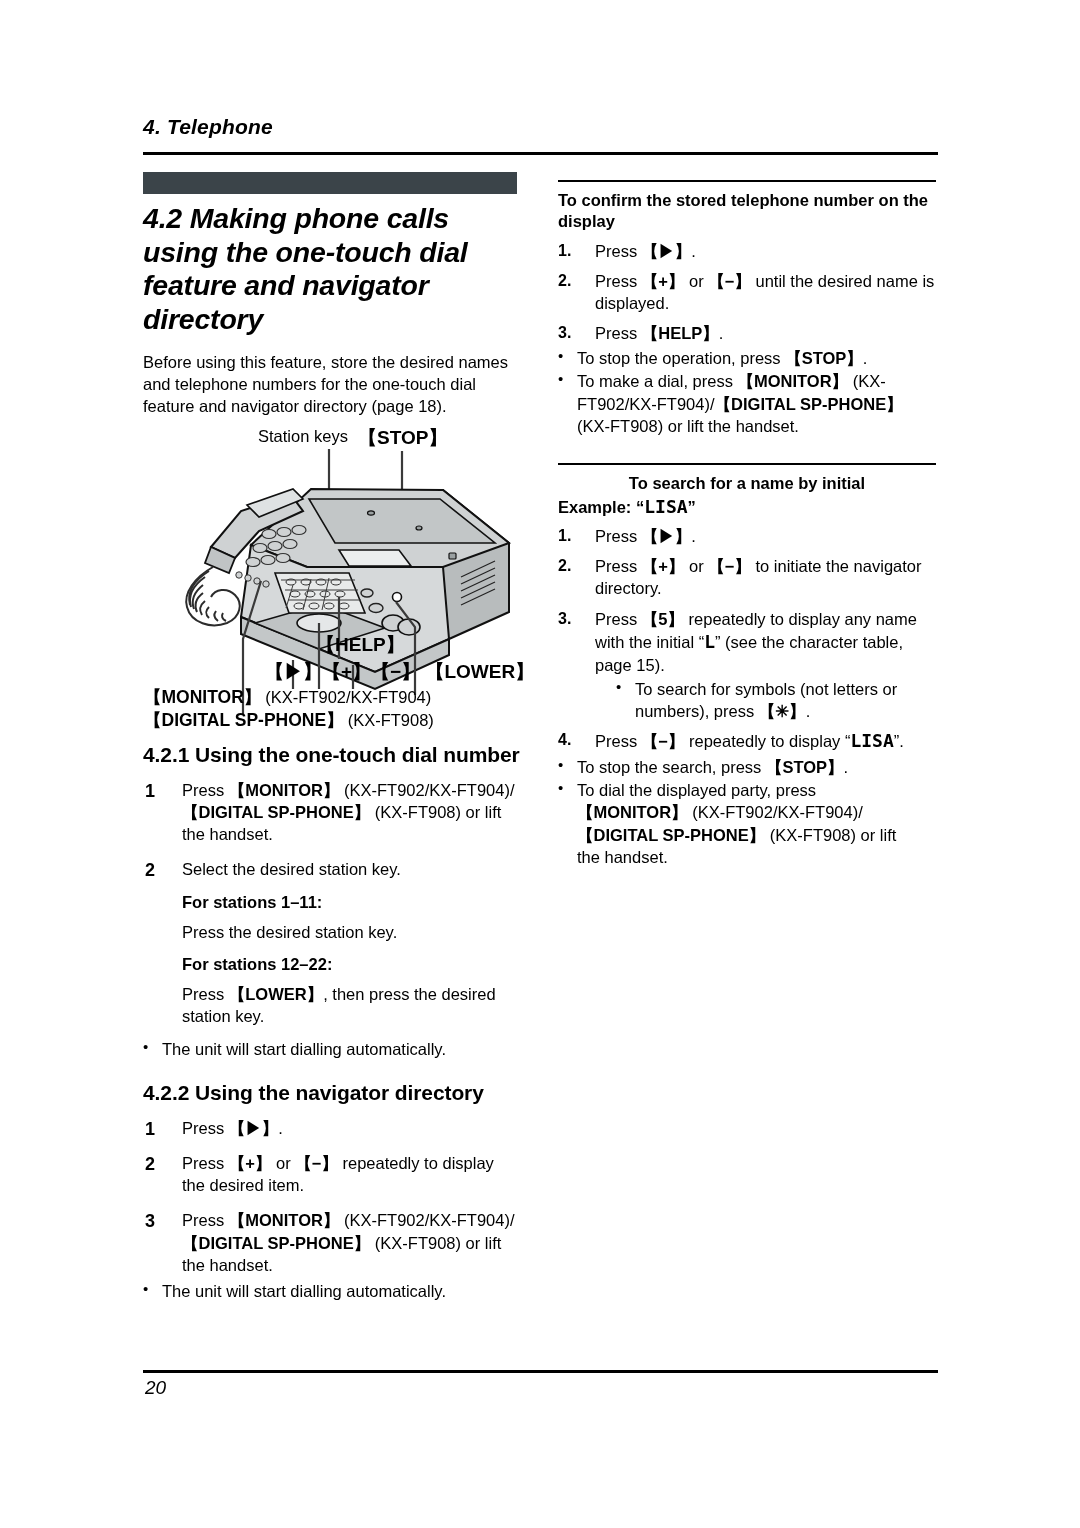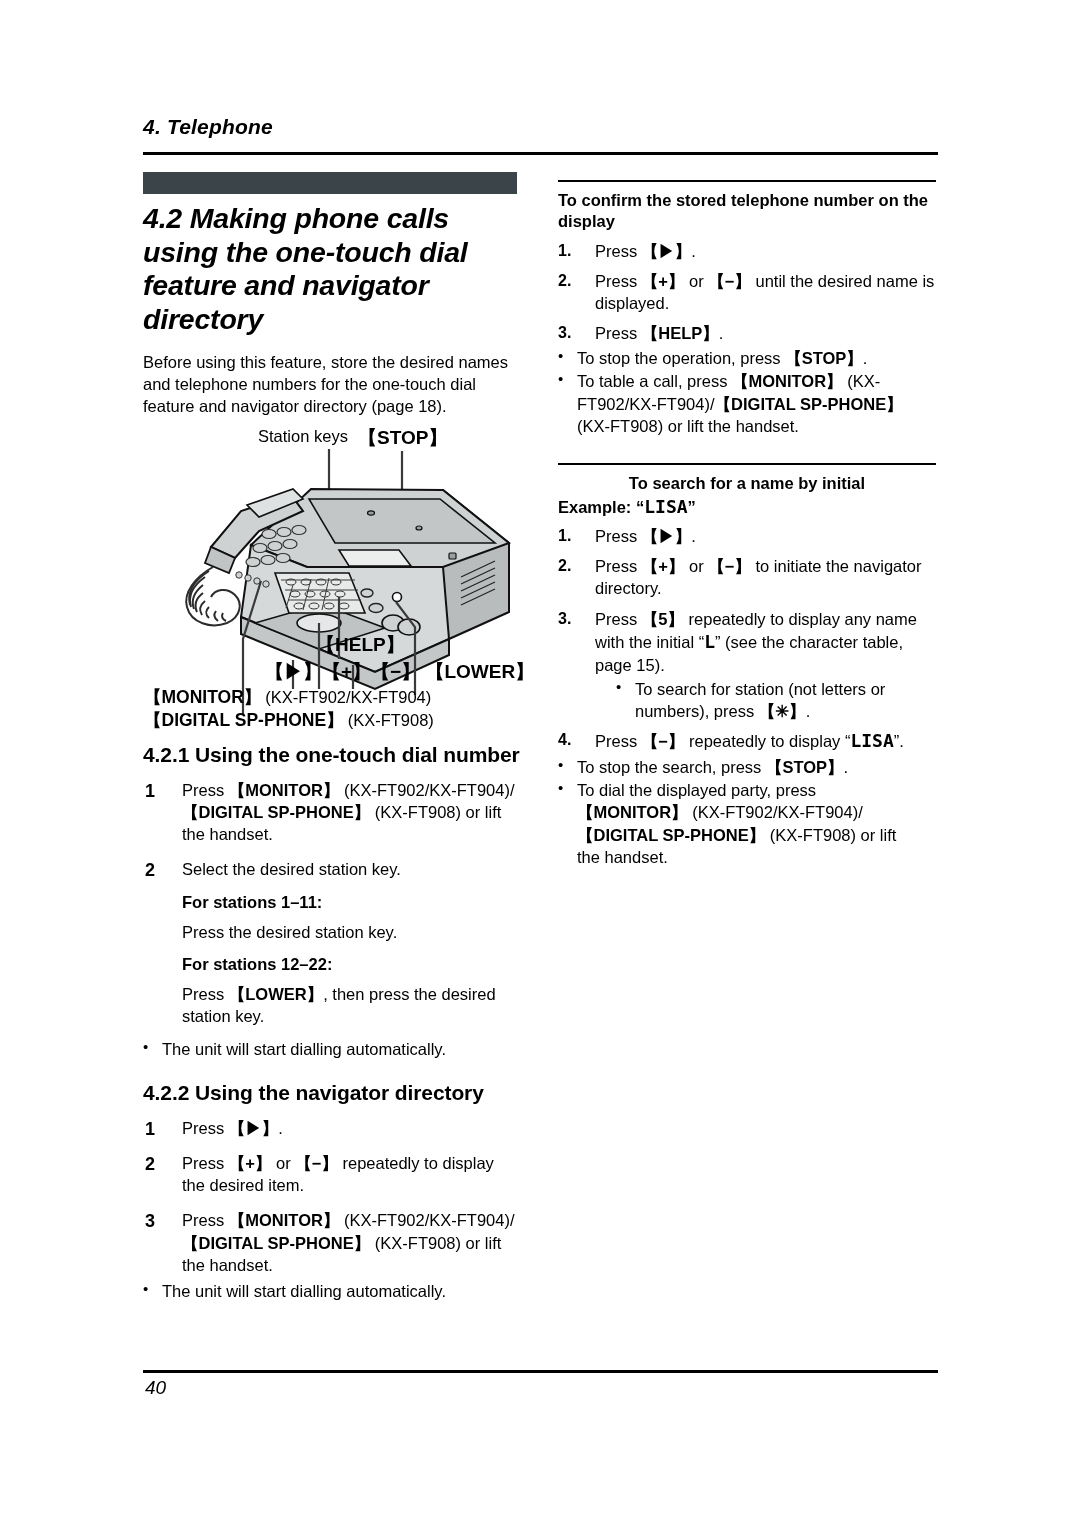--- a/index.html
+++ b/index.html
@@ -420,21 +420,21 @@
     <div class="rstep" style="margin-bottom:3px;">
       <span class="rnum">3.</span>
       <span>Press </span><span class="key">【HELP】</span><span>.</span>
     </div>
 
     <ul class="bul bul-indent-r">
       <li>
         <span>To stop the operation, press </span><span class="key">【STOP】</span><span>.</span>
       </li>
       <li>
-        <span>To table a call, press </span><span class="key">【MONITOR】</span><span> (KX-FT902/KX-FT904)/</span><span class="key">【DIGITAL SP-PHONE】</span><span> (KX-FT908) or lift the handset.</span>
+        <span>To make a dial, press </span><span class="key">【MONITOR】</span><span> (KX-FT902/KX-FT904)/</span><span class="key">【DIGITAL SP-PHONE】</span><span> (KX-FT908) or lift the handset.</span>
       </li>
     </ul>
 
     <div class="block-gap"></div>
 
     <div class="rule-thin"></div>
     <h3 class="rhead" style="margin-bottom:2px;text-align:center;">To search for a name by initial</h3>
     <div class="rhead-sub">
       <span>Example: “</span><span class="mono">LISA</span><span>”</span>
     </div>
@@ -449,35 +449,35 @@
       <span>Press </span><span class="key glyph">【+】</span><span> or </span><span class="key glyph">【−】</span><span> to initiate the navigator directory.</span>
     </div>
 
     <div class="rstep" style="margin-bottom:2px;">
       <span class="rnum">3.</span>
       <span>Press </span><span class="key">【5】</span><span> repeatedly to display any name with the initial “</span><span class="mono">L</span><span>” (see the character table, page 15).</span>
     </div>
 
     <ul class="bul" style="margin-left:58px; margin-bottom:7px;">
       <li>
-        <span>To search for station (not letters or numbers), press </span><span class="key glyph">【✳】</span><span>.</span>
+        <span>To search for symbols (not letters or numbers), press </span><span class="key glyph">【✳】</span><span>.</span>
       </li>
     </ul>
 
     <div class="rstep" style="margin-bottom:3px;">
       <span class="rnum">4.</span>
       <span>Press </span><span class="key glyph">【−】</span><span> repeatedly to display “</span><span class="mono">LISA</span><span>”.</span>
     </div>
 
     <ul class="bul bul-indent-r">
       <li>
         <span>To stop the search, press </span><span class="key">【STOP】</span><span>.</span>
       </li>
       <li>
         <span>To dial the displayed party, press </span><span class="key">【MONITOR】</span><span> (KX-FT902/KX-FT904)/</span><span class="key">【DIGITAL SP-PHONE】</span><span> (KX-FT908) or lift the handset.</span>
       </li>
     </ul>
   </div>
 
   <div class="foot-rule"></div>
-  <div class="pageno">40</div>
+  <div class="pageno">20</div>
 
 </div>
 
 </body></html>

